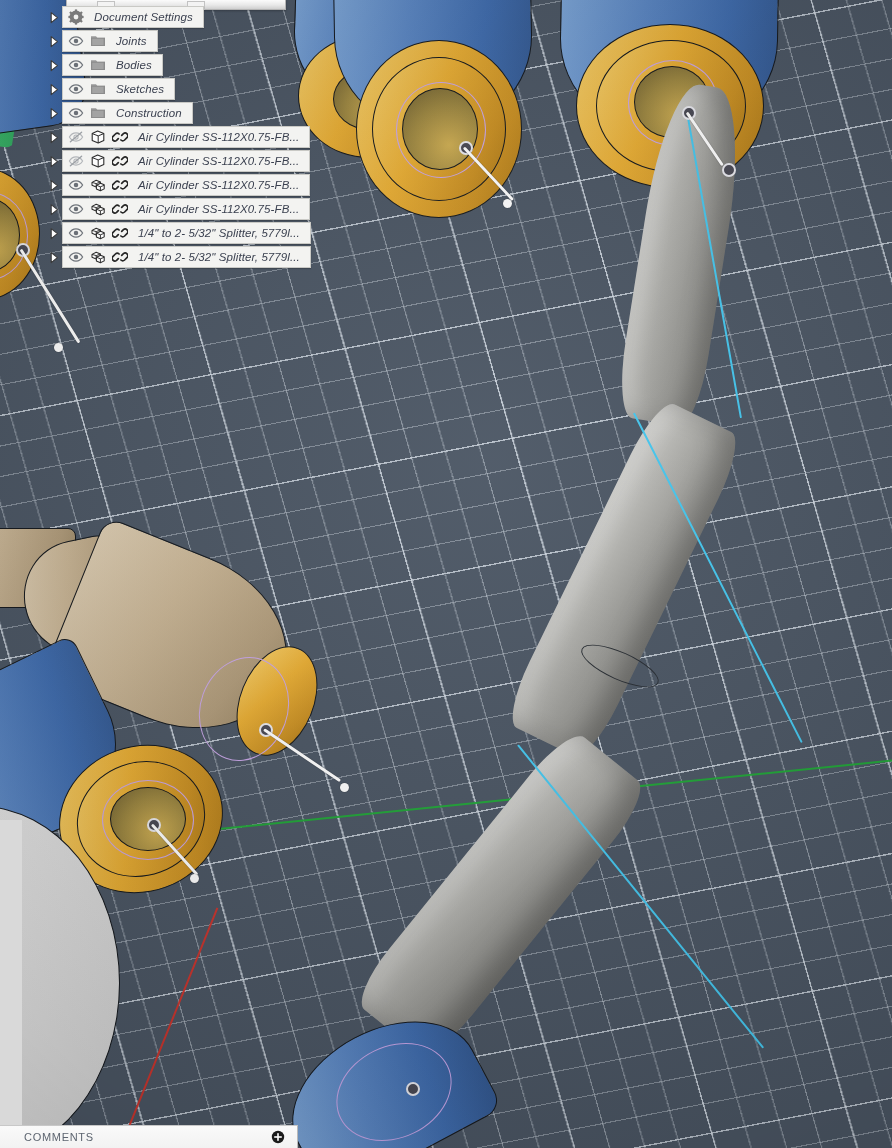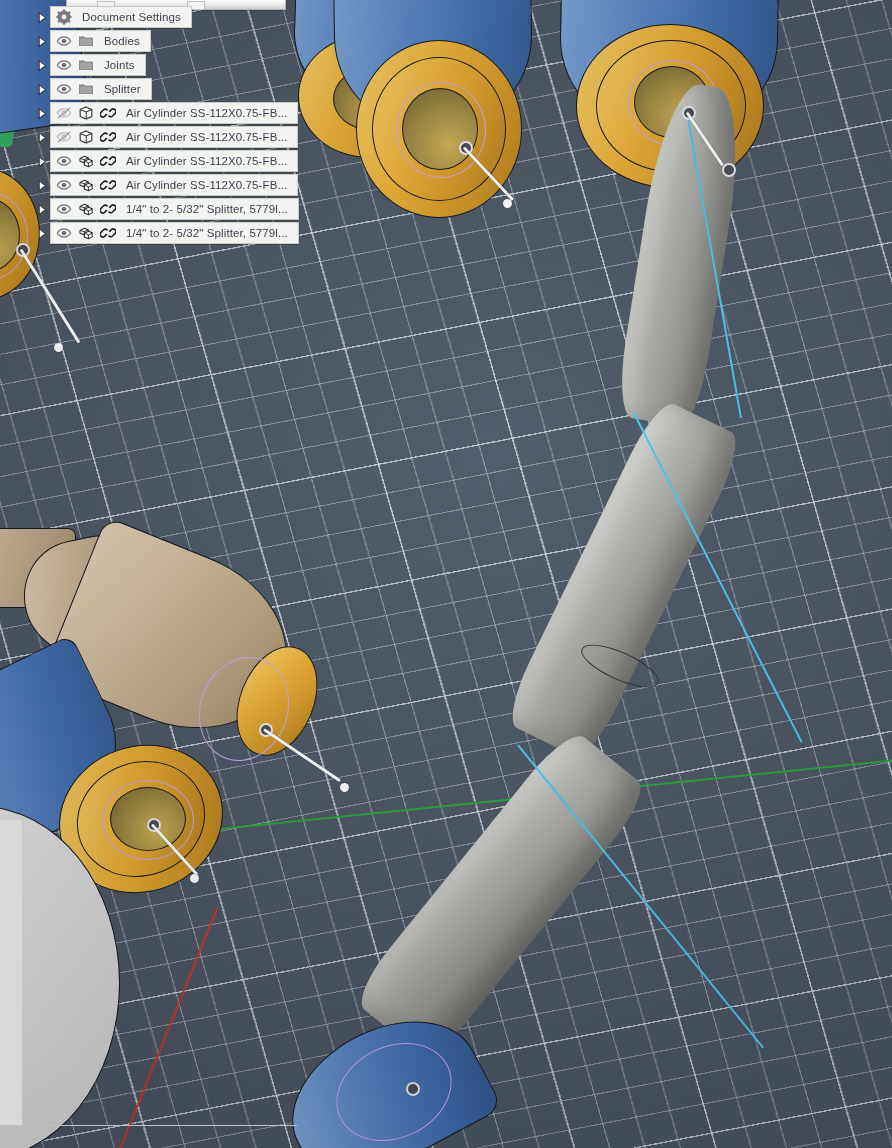--- a/index.html
+++ b/index.html
@@ -71,21 +71,21 @@
   #toolbar-strip{
     position:absolute;left:66px;top:0;width:218px;height:9px;
     background:linear-gradient(180deg,#fbfbfb 0%,#e9e9e9 55%,#cfcfcf 100%);
     border:1px solid #b4b4b4;border-top:none;
     box-shadow:0 1px 2px rgba(0,0,0,.25);
   }
   #toolbar-strip .tb-btn{position:absolute;top:1px;width:16px;height:7px;background:#f3f3f3;border:1px solid #c2c2c2;}
 
   
   #browser-tree{
-    position:absolute;left:0;top:5px;width:300px;
+    position:absolute;left:12px;top:5px;width:300px;font-style:italic;
   }
   .tree-row{
     position:relative;height:24px;display:flex;align-items:center;
     white-space:nowrap;
   }
   .twisty{
     width:16px;height:24px;flex:0 0 16px;margin-left:34px;
     display:flex;align-items:center;justify-content:center;
   }
   .twisty svg{display:block;}
@@ -266,21 +266,21 @@
               <circle cx="8" cy="8" r="2.25" fill="#6b7077"></circle>
             </svg>
           </span>
           <span class="ico">
             <svg width="16" height="16" viewBox="0 0 16 16">
               <path d="M1 3.2h5l1.3 1.6H15v8.2H1z" fill="#9a9a9a"></path>
               <path d="M1 4.8h14v8.2H1z" fill="#8c8c8c"></path>
               <path d="M2.2 5.8h11.4v6.2H2.2z" fill="#a3a3a3"></path>
             </svg>
           </span>
-          <span class="lbl">Bodies</span>
+          <span class="lbl">Joints</span>
         </span>
       </div>
       <div class="tree-row">
         <span class="twisty">
           <svg width="12" height="13" viewBox="0 0 12 13">
             <path d="M3.2 1.6 9.4 6.6 3.2 11.6z" fill="#ffffff" stroke="#3a3a3a" stroke-width="1.1" stroke-linejoin="round"></path>
           </svg>
         </span>
         <span class="chip">
           <span class="ico">
@@ -289,21 +289,21 @@
               <circle cx="8" cy="8" r="2.25" fill="#6b7077"></circle>
             </svg>
           </span>
           <span class="ico">
             <svg width="16" height="16" viewBox="0 0 16 16">
               <path d="M1 3.2h5l1.3 1.6H15v8.2H1z" fill="#9a9a9a"></path>
               <path d="M1 4.8h14v8.2H1z" fill="#8c8c8c"></path>
               <path d="M2.2 5.8h11.4v6.2H2.2z" fill="#a3a3a3"></path>
             </svg>
           </span>
-          <span class="lbl">Joints</span>
+          <span class="lbl">Bodies</span>
         </span>
       </div>
       <div class="tree-row">
         <span class="twisty">
           <svg width="12" height="13" viewBox="0 0 12 13">
             <path d="M3.2 1.6 9.4 6.6 3.2 11.6z" fill="#ffffff" stroke="#3a3a3a" stroke-width="1.1" stroke-linejoin="round"></path>
           </svg>
         </span>
         <span class="chip">
           <span class="ico">
@@ -312,21 +312,44 @@
               <circle cx="8" cy="8" r="2.25" fill="#6b7077"></circle>
             </svg>
           </span>
           <span class="ico">
             <svg width="16" height="16" viewBox="0 0 16 16">
               <path d="M1 3.2h5l1.3 1.6H15v8.2H1z" fill="#9a9a9a"></path>
               <path d="M1 4.8h14v8.2H1z" fill="#8c8c8c"></path>
               <path d="M2.2 5.8h11.4v6.2H2.2z" fill="#a3a3a3"></path>
             </svg>
           </span>
-          <span class="lbl">Splitter</span>
+          <span class="lbl">Sketches</span>
+        </span>
+      </div>
+      <div class="tree-row">
+        <span class="twisty">
+          <svg width="12" height="13" viewBox="0 0 12 13">
+            <path d="M3.2 1.6 9.4 6.6 3.2 11.6z" fill="#ffffff" stroke="#3a3a3a" stroke-width="1.1" stroke-linejoin="round"></path>
+          </svg>
+        </span>
+        <span class="chip">
+          <span class="ico">
+            <svg width="16" height="16" viewBox="0 0 16 16">
+              <path d="M1.4 8C3 5.3 5.3 3.9 8 3.9s5 1.4 6.6 4.1C13 10.7 10.7 12.1 8 12.1S3 10.7 1.4 8z" fill="none" stroke="#70757c" stroke-width="1.25"></path>
+              <circle cx="8" cy="8" r="2.25" fill="#6b7077"></circle>
+            </svg>
+          </span>
+          <span class="ico">
+            <svg width="16" height="16" viewBox="0 0 16 16">
+              <path d="M1 3.2h5l1.3 1.6H15v8.2H1z" fill="#9a9a9a"></path>
+              <path d="M1 4.8h14v8.2H1z" fill="#8c8c8c"></path>
+              <path d="M2.2 5.8h11.4v6.2H2.2z" fill="#a3a3a3"></path>
+            </svg>
+          </span>
+          <span class="lbl">Construction</span>
         </span>
       </div>
       <div class="tree-row">
         <span class="twisty">
           <svg width="12" height="13" viewBox="0 0 12 13">
             <path d="M3.2 1.6 9.4 6.6 3.2 11.6z" fill="#ffffff" stroke="#3a3a3a" stroke-width="1.1" stroke-linejoin="round"></path>
           </svg>
         </span>
         <span class="chip">
           <span class="ico">
@@ -510,14 +533,24 @@
                 <path d="M9.7 6.3l1.7-1.7a2.7 2.7 0 0 1 3.8 3.8l-2.6 2.6A2.7 2.7 0 0 1 8.9 11"></path>
               </g>
             </svg>
           </span>
           <span class="lbl">1/4" to 2- 5/32" Splitter, 5779l...</span>
         </span>
       </div>
     </div>
 
   <div id="bottom-strip"></div>
+  <div id="comments-bar">
+    <span class="ctitle">COMMENTS</span>
+    <span class="cadd">
+      <svg width="14" height="14" viewBox="0 0 14 14">
+        <circle cx="7" cy="7" r="6.2" fill="#1b1b1b"></circle>
+        <rect x="6.2" y="3.2" width="1.6" height="7.6" fill="#ffffff"></rect>
+        <rect x="3.2" y="6.2" width="7.6" height="1.6" fill="#ffffff"></rect>
+      </svg>
+    </span>
+  </div>
 
 </div>
 
 </body></html>

